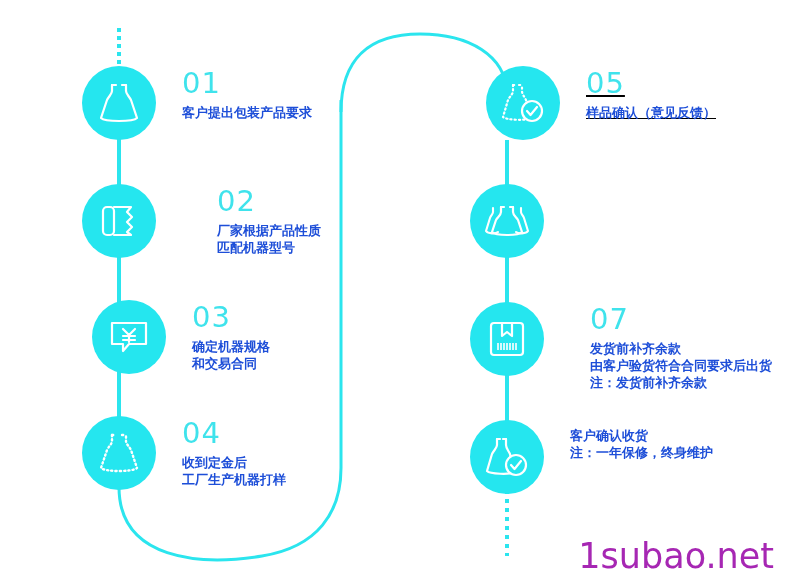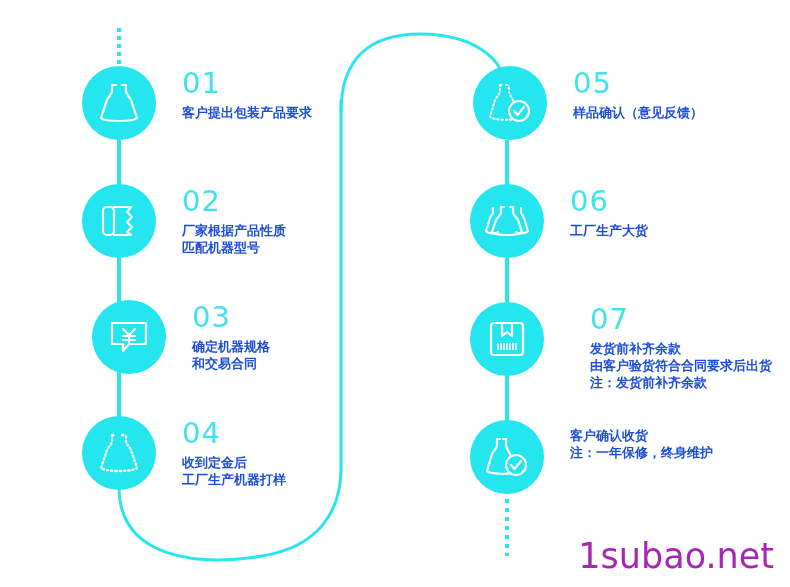--- a/index.html
+++ b/index.html
@@ -111,21 +111,21 @@
       </svg>
     </div>
     <div class="step-text">
       <div class="step-num">01</div>
       <div class="step-desc">
         <div>客户提出包装产品要求</div>
       </div>
     </div>
   </div>
 
-  <div class="step" style="left:82px; top:184px;">
+  <div class="step" style="left:82px; top:184px;gap:35px;">
     <div class="step-circle">
       <svg width="42" height="40" viewBox="0 0 42 40">
         <rect x="5" y="6" width="11" height="28" rx="4" fill="none" stroke="#ffffff" stroke-width="2.2"></rect>
         <path d="M16 6 L33 6 L29 11 L34 16 L29 21 L34 26 L29 31 L33 34 L16 34" fill="none" stroke="#ffffff" stroke-width="2.2" stroke-linejoin="round" stroke-linecap="round"></path>
       </svg>
     </div>
     <div class="step-text">
       <div class="step-num">02</div>
       <div class="step-desc">
         <div>厂家根据产品性质</div>
@@ -159,21 +159,21 @@
     </div>
     <div class="step-text">
       <div class="step-num">04</div>
       <div class="step-desc">
         <div>收到定金后</div>
         <div>工厂生产机器打样</div>
       </div>
     </div>
   </div>
 
-  <div class="step" style="left:473px; top:66px;">
+  <div class="step" style="left:486px; top:66px;text-decoration:underline;">
     <div class="step-circle">
       <svg width="46" height="46" viewBox="0 0 46 46">
         <path d="M13 5 L13 11 C13 14 10 16 8 20 L3 37 C6 40 26 41 30 38 L26 20 C24 16 22 14 22 11 L22 5" fill="none" stroke="#ffffff" stroke-width="2.2" stroke-linejoin="round" stroke-linecap="round" stroke-dasharray="1.2 3"></path>
         <path d="M13 5 L16 5 M19 5 L22 5" stroke="#ffffff" stroke-width="2.2" stroke-linecap="round" stroke-dasharray="1.2 3"></path>
         <circle cx="32" cy="31" r="10" fill="#25E6EF" stroke="#ffffff" stroke-width="2.2"></circle>
         <path d="M27 31 L30.5 35 L37 27" fill="none" stroke="#ffffff" stroke-width="2.2" stroke-linecap="round" stroke-linejoin="round"></path>
       </svg>
     </div>
     <div class="step-text">
       <div class="step-num">05</div>
@@ -185,26 +185,20 @@
 
   <div class="step" style="left:470px; top:184px;">
     <div class="step-circle">
       <svg width="46" height="42" viewBox="0 0 46 42">
         <path d="M9 8 L9 12 C9 14 7 15 6 18 L2 31 C4 34 12 34 14 32" fill="none" stroke="#ffffff" stroke-width="2.1" stroke-linejoin="round" stroke-linecap="round"></path>
         <path d="M37 8 L37 12 C37 14 39 15 40 18 L44 31 C42 34 34 34 32 32" fill="none" stroke="#ffffff" stroke-width="2.1" stroke-linejoin="round" stroke-linecap="round"></path>
         <path d="M17 7 L17 12 C17 15 14 17 12 20 L8 32 C12 36 34 36 38 32 L34 20 C32 17 29 15 29 12 L29 7" fill="none" stroke="#ffffff" stroke-width="2.2" stroke-linejoin="round" stroke-linecap="round"></path>
         <path d="M17 7 L20 7 M26 7 L29 7" stroke="#ffffff" stroke-width="2.2" stroke-linecap="round"></path>
       </svg>
     </div>
-    <div class="step-text">
-      <div class="step-num">06</div>
-      <div class="step-desc">
-        <div>工厂生产大货</div>
-      </div>
-    </div>
   </div>
 
   <div class="step" style="left:470px; top:302px;gap:20px;">
     <div class="step-circle">
       <svg width="42" height="42" viewBox="0 0 42 42">
         <rect x="5" y="5" width="32" height="32" rx="3" fill="none" stroke="#ffffff" stroke-width="2.2"></rect>
         <path d="M16 5 L16 18 L21 14 L26 18 L26 5" fill="none" stroke="#ffffff" stroke-width="2.2" stroke-linejoin="round"></path>
         <path d="M12 25 L12 32 M15 25 L15 32 M18 25 L18 32 M21 25 L21 32 M24 25 L24 32 M27 25 L27 32 M30 25 L30 32" stroke="#ffffff" stroke-width="1.6" stroke-linecap="butt"></path>
       </svg>
     </div>

